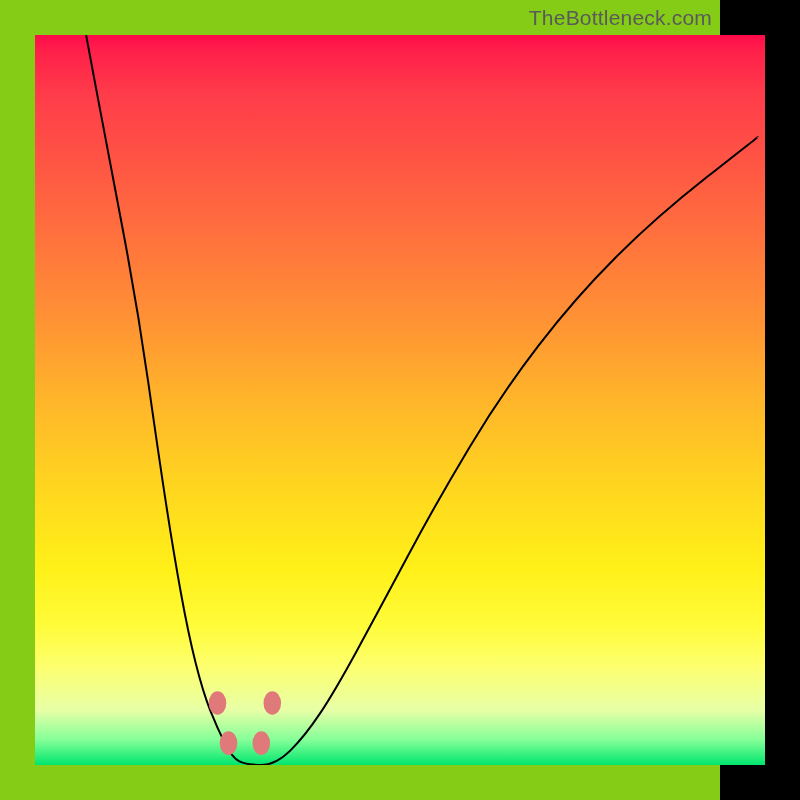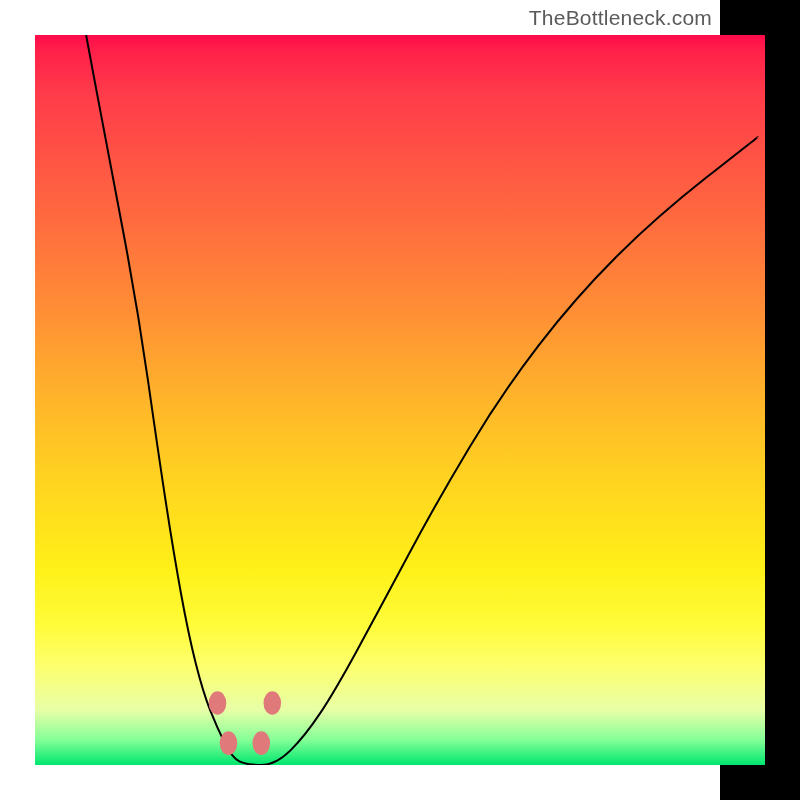--- a/index.html
+++ b/index.html
@@ -10,21 +10,21 @@
     background: #000;
     overflow: hidden;
     font-family: Arial, Helvetica, sans-serif;
   }
   .frame {
     position: absolute;
     left: 0;
     top: 0;
     width: 720px;
     height: 800px;
-    background: #ffffff;
+    background: #84cc16;
   }
   .plot-area {
     position: absolute;
     left: 35px;
     top: 35px;
     width: 730px;
     height: 730px;
     overflow: hidden;
   }
   .gradient-bg {

